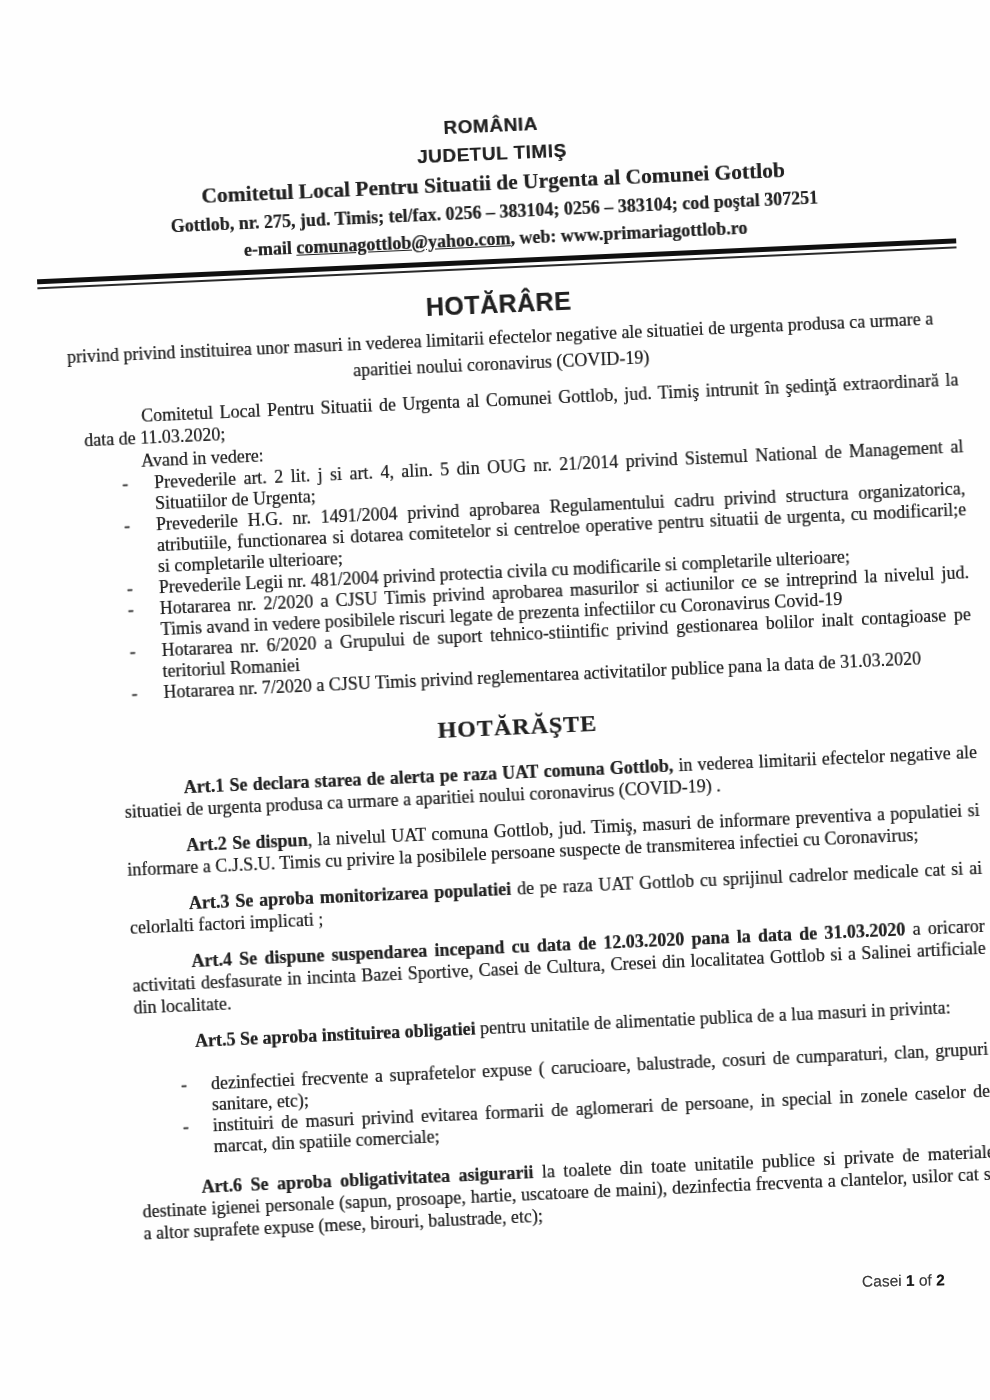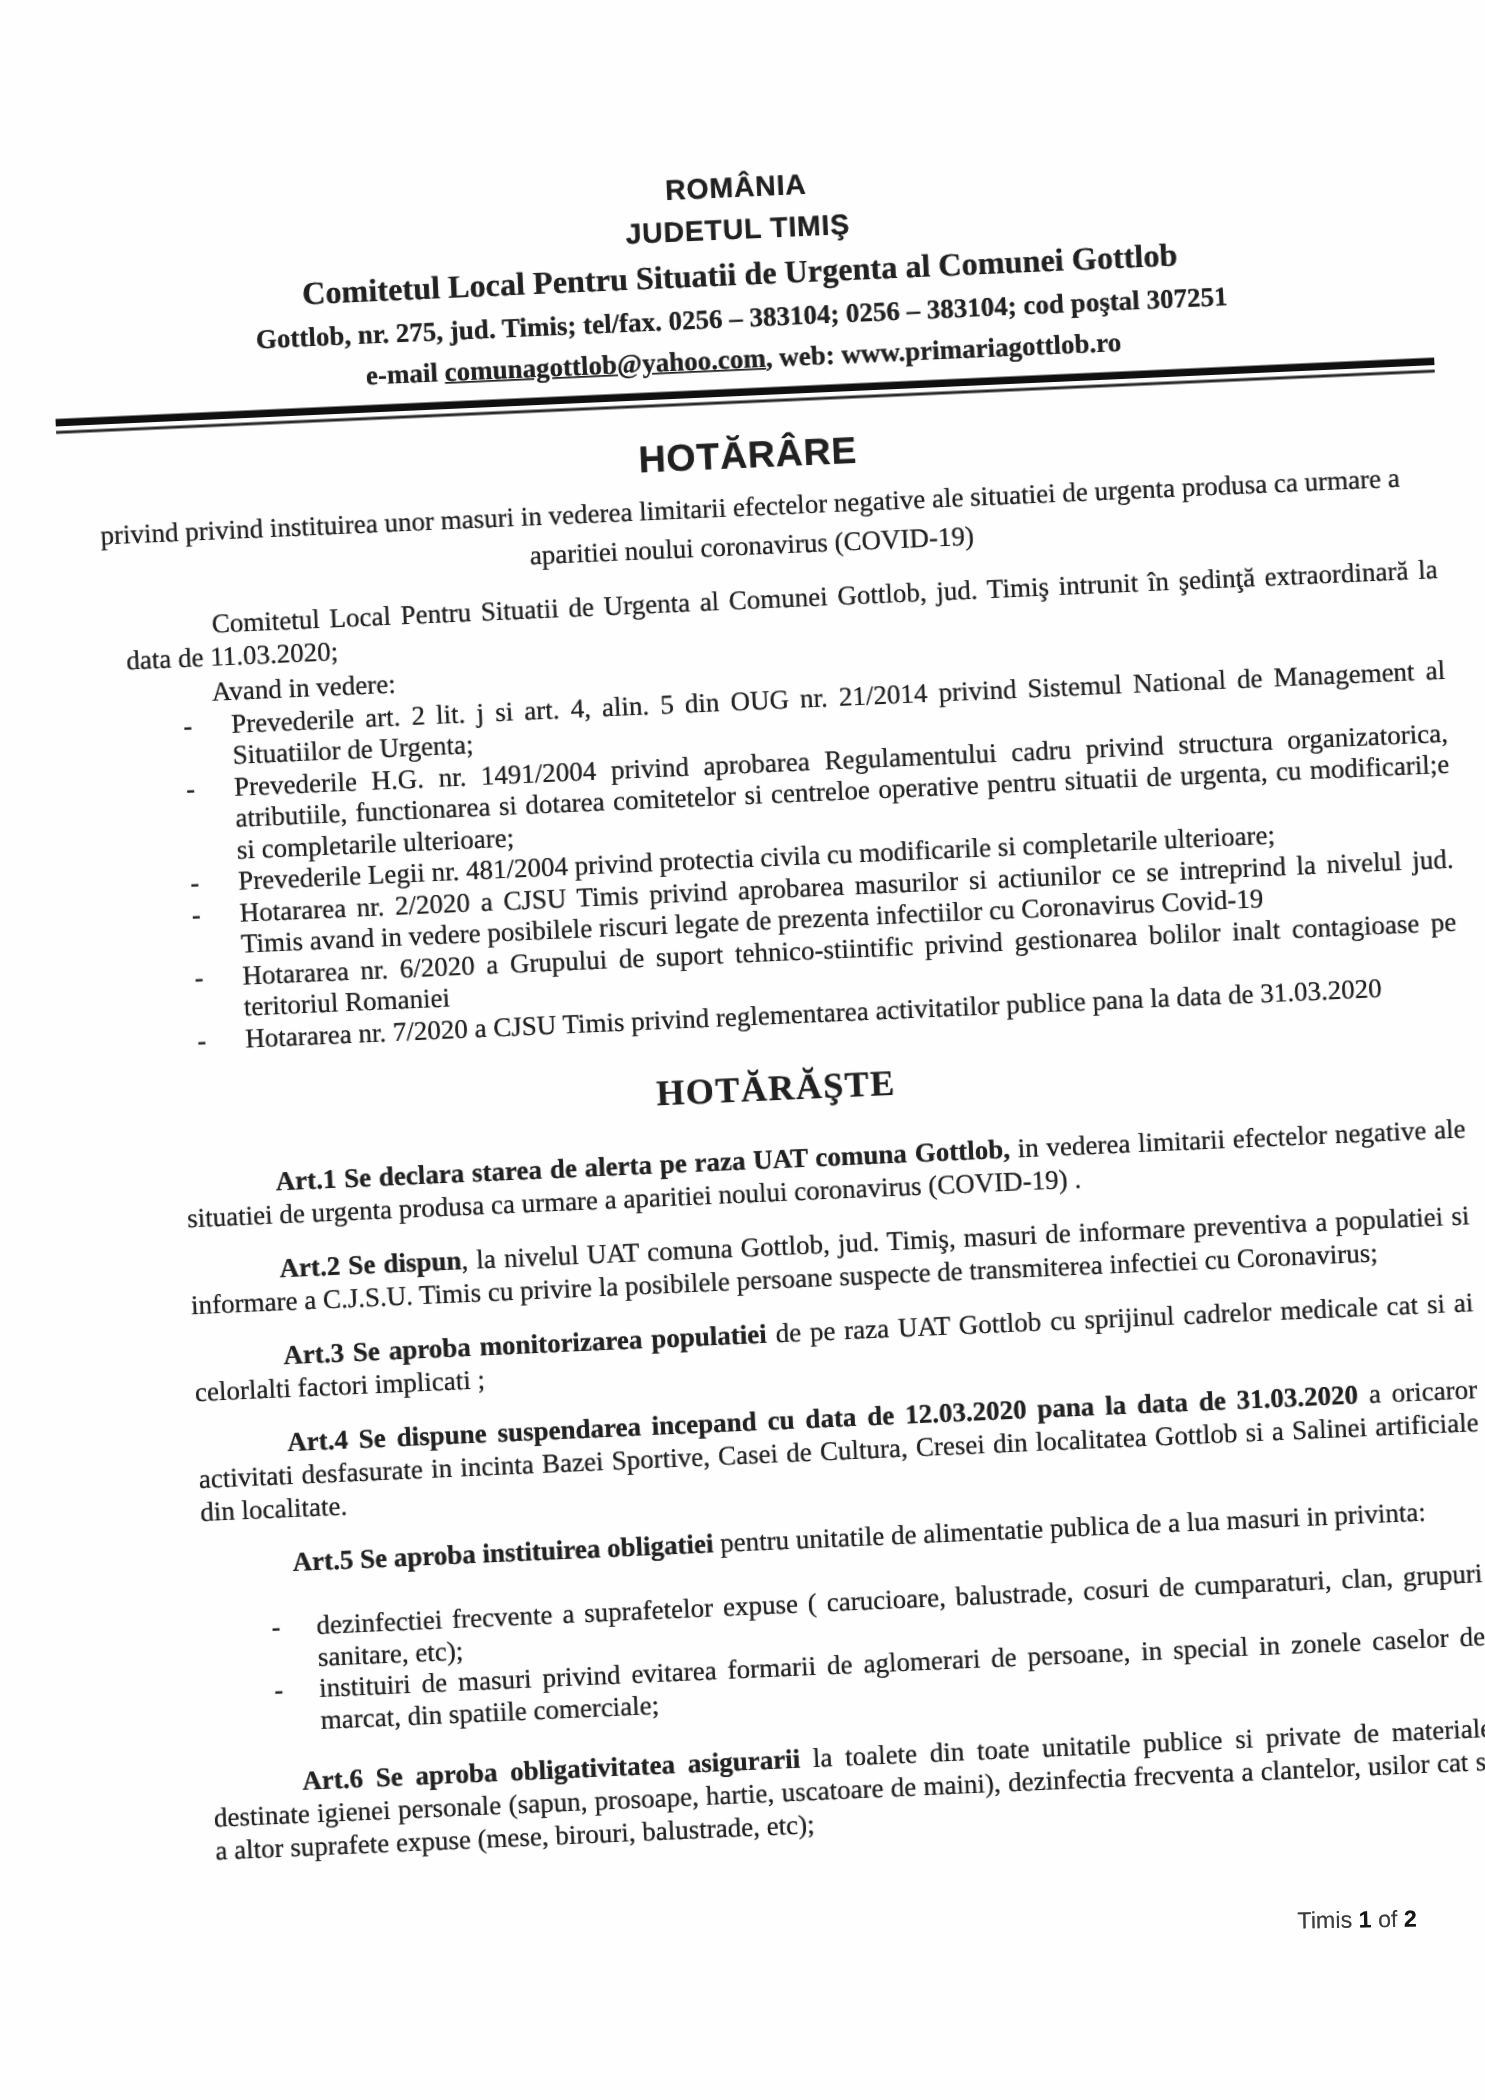--- a/index.html
+++ b/index.html
@@ -115,14 +115,14 @@
 
     <div class="oblig">
       <div class="oblig-item"><span class="mark">-</span><span>dezinfectiei frecvente a suprafetelor expuse ( carucioare, balustrade, cosuri de cumparaturi, clan, grupuri sanitare, etc);</span></div>
       <div class="oblig-item"><span class="mark">-</span><span>instituiri de masuri privind evitarea formarii de aglomerari de persoane, in special in zonele caselor de marcat, din spatiile comerciale;</span></div>
     </div>
 
     <p class="article" style="margin-top:18px"><b>Art.6 Se aproba obligativitatea asigurarii</b><span> la toalete din toate unitatile publice si private de materiale destinate igienei personale (sapun, prosoape, hartie, uscatoare de maini), dezinfectia frecventa a clantelor, usilor cat si a altor suprafete expuse (mese, birouri, balustrade, etc);</span></p>
 
   </div>
 
-  <div class="footer"><span>Timis</span> <b>1</b> <span>of</span> <b>2</b></div>
+  <div class="footer"><span>Casei</span> <b>1</b> <span>of</span> <b>2</b></div>
 </div>
 
 </body></html>

